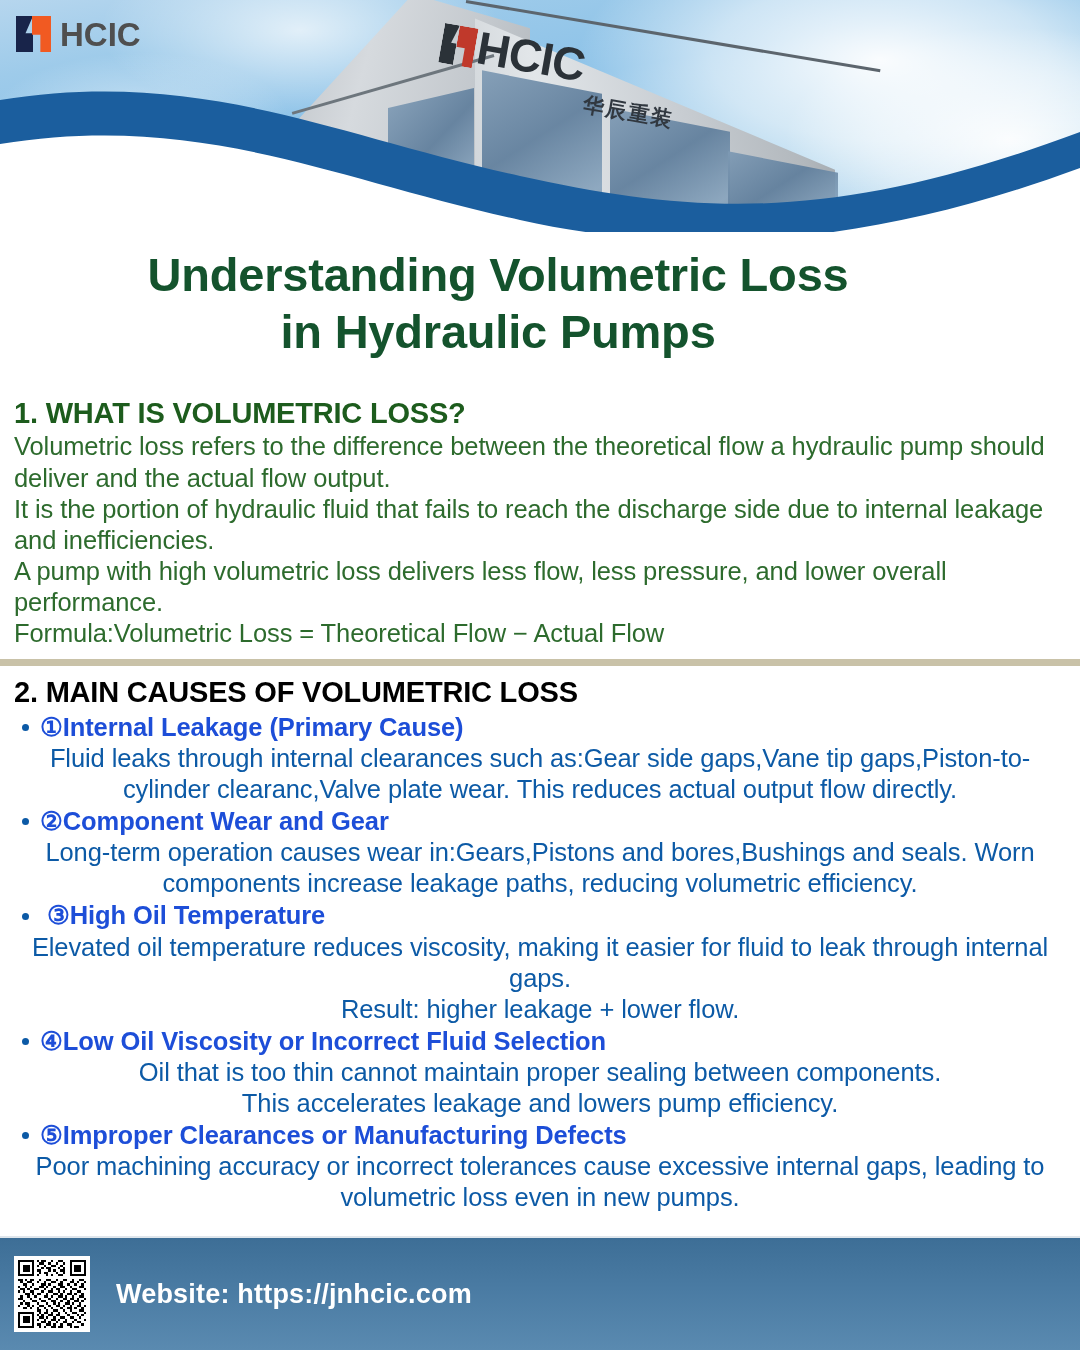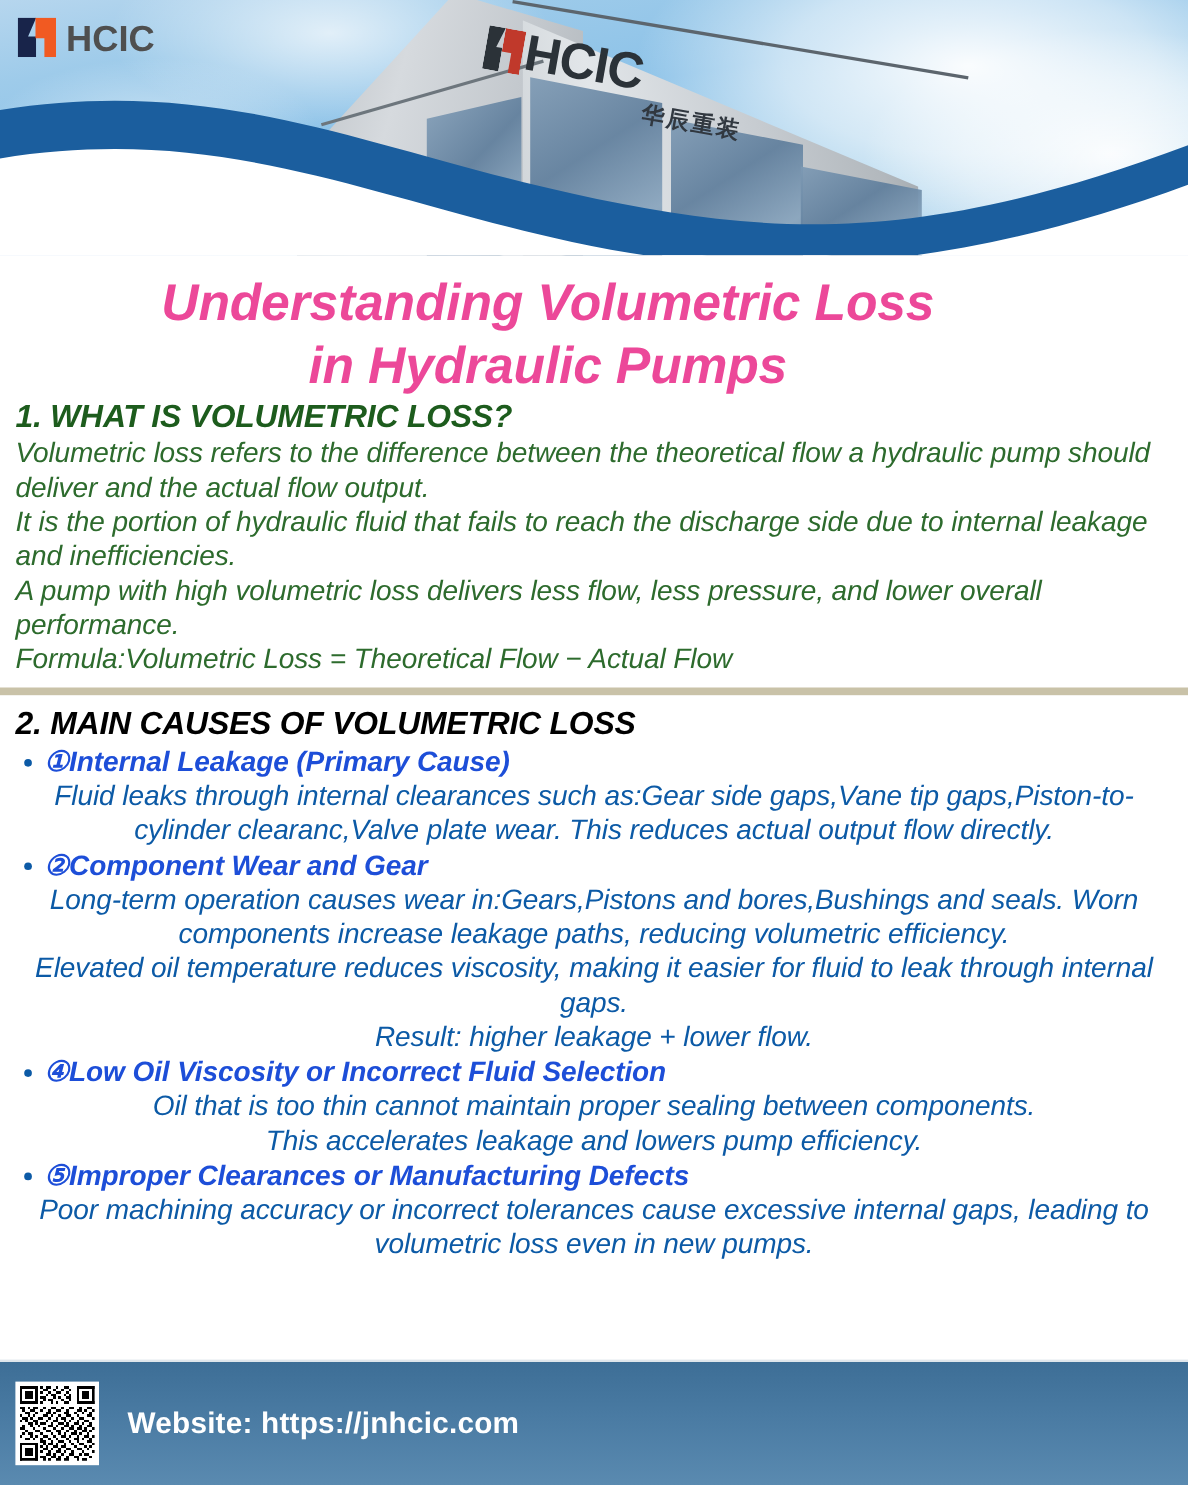--- a/index.html
+++ b/index.html
@@ -163,36 +163,34 @@
     letter-spacing: 0px;
     line-height: 1;
   }
 
   
   .title {
     position: absolute;
     left: 0; top: 246px;
     width: 996px;
     text-align: center;
-    color: #ec4899;
+    color: #14532d;
     font-size: 47px;
     font-weight: 700;
     line-height: 1.22;
     letter-spacing: -0.2px;
     font-stretch: condensed;
-    font-style: italic;
   }
   .title .l2 { display: block; }
 
   
   .content {
     position: absolute;
-    left: 0; top: 363px;
+    left: 0; top: 397px;
     width: 1080px;
-    font-style: italic;
   }
   .sec-pad { padding: 0 14px; }
 
   h2.sec-head {
     margin: 0 0 2px 0;
     font-size: 29px;
     font-weight: 700;
     line-height: 1.12;
     letter-spacing: -0.2px;
   }
@@ -342,20 +340,23 @@
       </li>
 
       <li>
         <span class="bullet-line">
           <span class="dot"></span><span class="num">②</span><span>Component Wear and Gear</span>
         </span>
         <span class="cause-body">Long-term operation causes wear in:Gears,Pistons and bores,Bushings and seals. Worn components increase leakage paths, reducing volumetric efficiency.</span>
       </li>
 
       <li>
+        <span class="bullet-line">
+          <span class="dot"></span>&nbsp;<span class="num">③</span><span>High Oil Temperature</span>
+        </span>
         <span class="cause-body">Elevated oil temperature reduces viscosity, making it easier for fluid to leak through internal gaps.<br>Result: higher leakage + lower flow.</span>
       </li>
 
       <li>
         <span class="bullet-line">
           <span class="dot"></span><span class="num">④</span><span>Low Oil Viscosity or Incorrect Fluid Selection</span>
         </span>
         <span class="cause-body">Oil that is too thin cannot maintain proper sealing between components.<br>This accelerates leakage and lowers pump efficiency.</span>
       </li>
 

